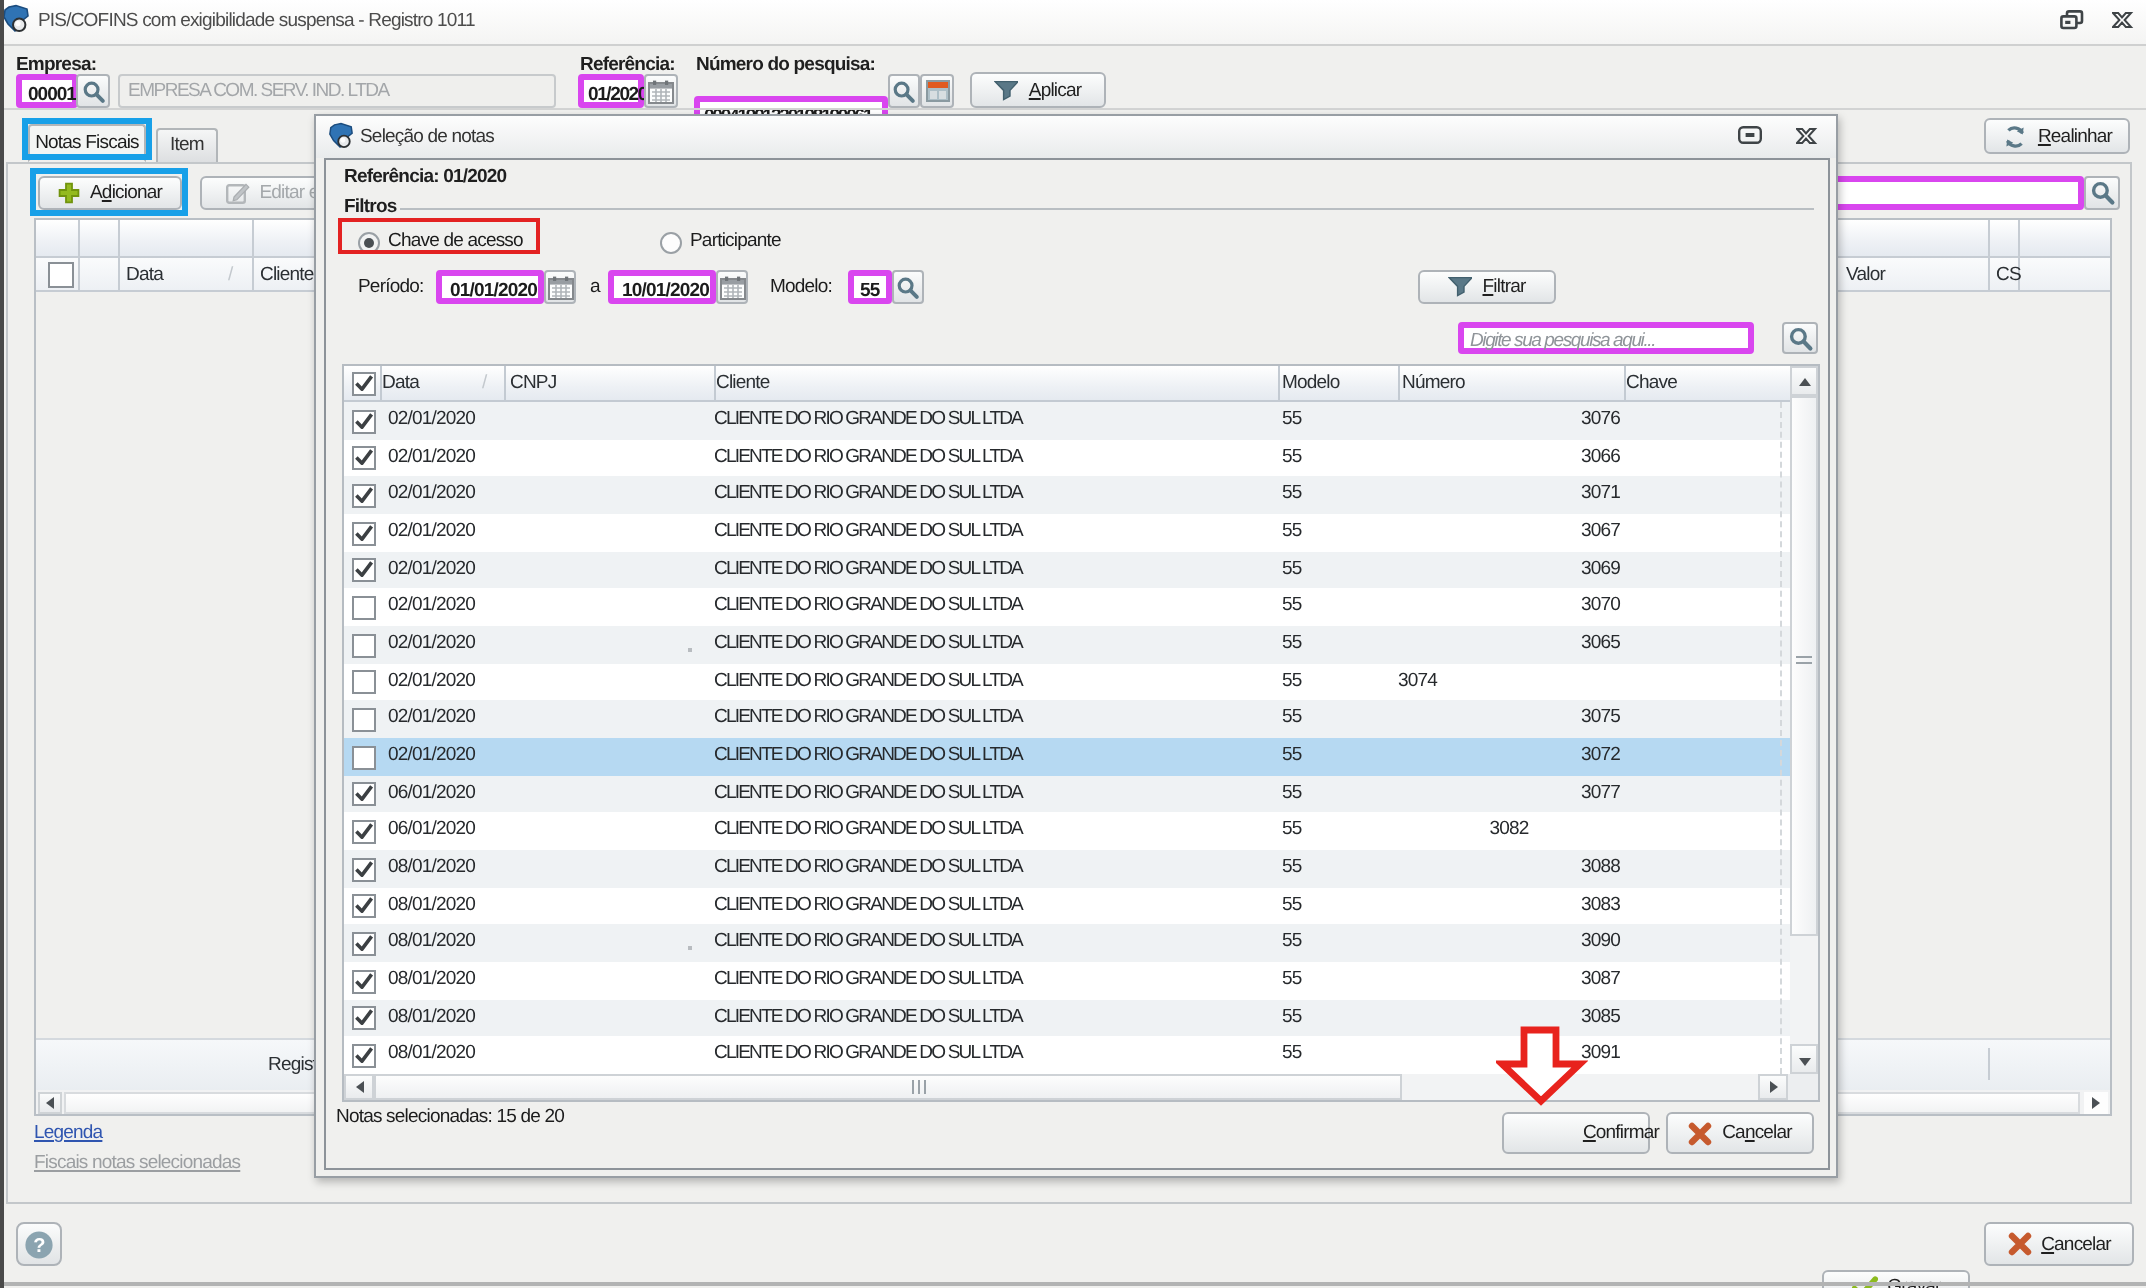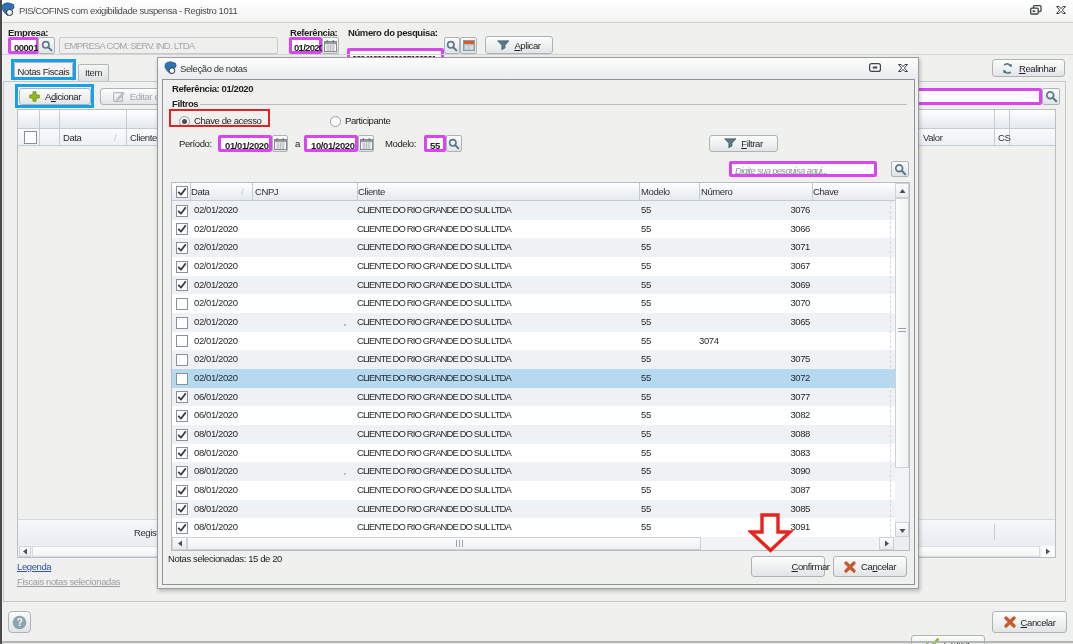--- a/index.html
+++ b/index.html
@@ -370,21 +370,21 @@
 <div class="abs" style="left:527px;top:207.70px;width:111px;text-align:right;color:#26292c;">3077</div>
 <div class="abs" style="left:0;top:223.37px;width:723px;height:18.67px;background:#ffffff;"></div>
 <div class="cb" style="left:4px;top:226.87px;width:10px;height:10px;">
         <svg width="10" height="10" viewBox="0 0 10 10">
           <path d="M1.2,4.8 L4,7.6 L8.8,1.2" fill="none" stroke="#3c4043" stroke-width="1.8" stroke-linejoin="round"></path>
         </svg>
       </div>
 <div class="abs" style="left:22px;top:226.37px;color:#26292c;">06/01/2020</div>
 <div class="abs" style="left:185px;top:226.37px;color:#26292c;letter-spacing:-0.9px;">CLIENTE DO RIO GRANDE DO SUL LTDA</div>
 <div class="abs" style="left:469px;top:226.37px;color:#26292c;">55</div>
-<div class="abs" style="left:527px;top:226.37px;width:111px;text-align:right;color:#26292c;">3082</div>
+<div class="abs" style="left:527px;top:226.37px;width:111px;text-align:center;color:#26292c;">3082</div>
 <div class="abs" style="left:0;top:242.04px;width:723px;height:18.67px;background:#eff2f4;"></div>
 <div class="cb" style="left:4px;top:245.54px;width:10px;height:10px;">
         <svg width="10" height="10" viewBox="0 0 10 10">
           <path d="M1.2,4.8 L4,7.6 L8.8,1.2" fill="none" stroke="#3c4043" stroke-width="1.8" stroke-linejoin="round"></path>
         </svg>
       </div>
 <div class="abs" style="left:22px;top:245.04px;color:#26292c;">08/01/2020</div>
 <div class="abs" style="left:185px;top:245.04px;color:#26292c;letter-spacing:-0.9px;">CLIENTE DO RIO GRANDE DO SUL LTDA</div>
 <div class="abs" style="left:469px;top:245.04px;color:#26292c;">55</div>
 <div class="abs" style="left:527px;top:245.04px;width:111px;text-align:right;color:#26292c;">3088</div>

